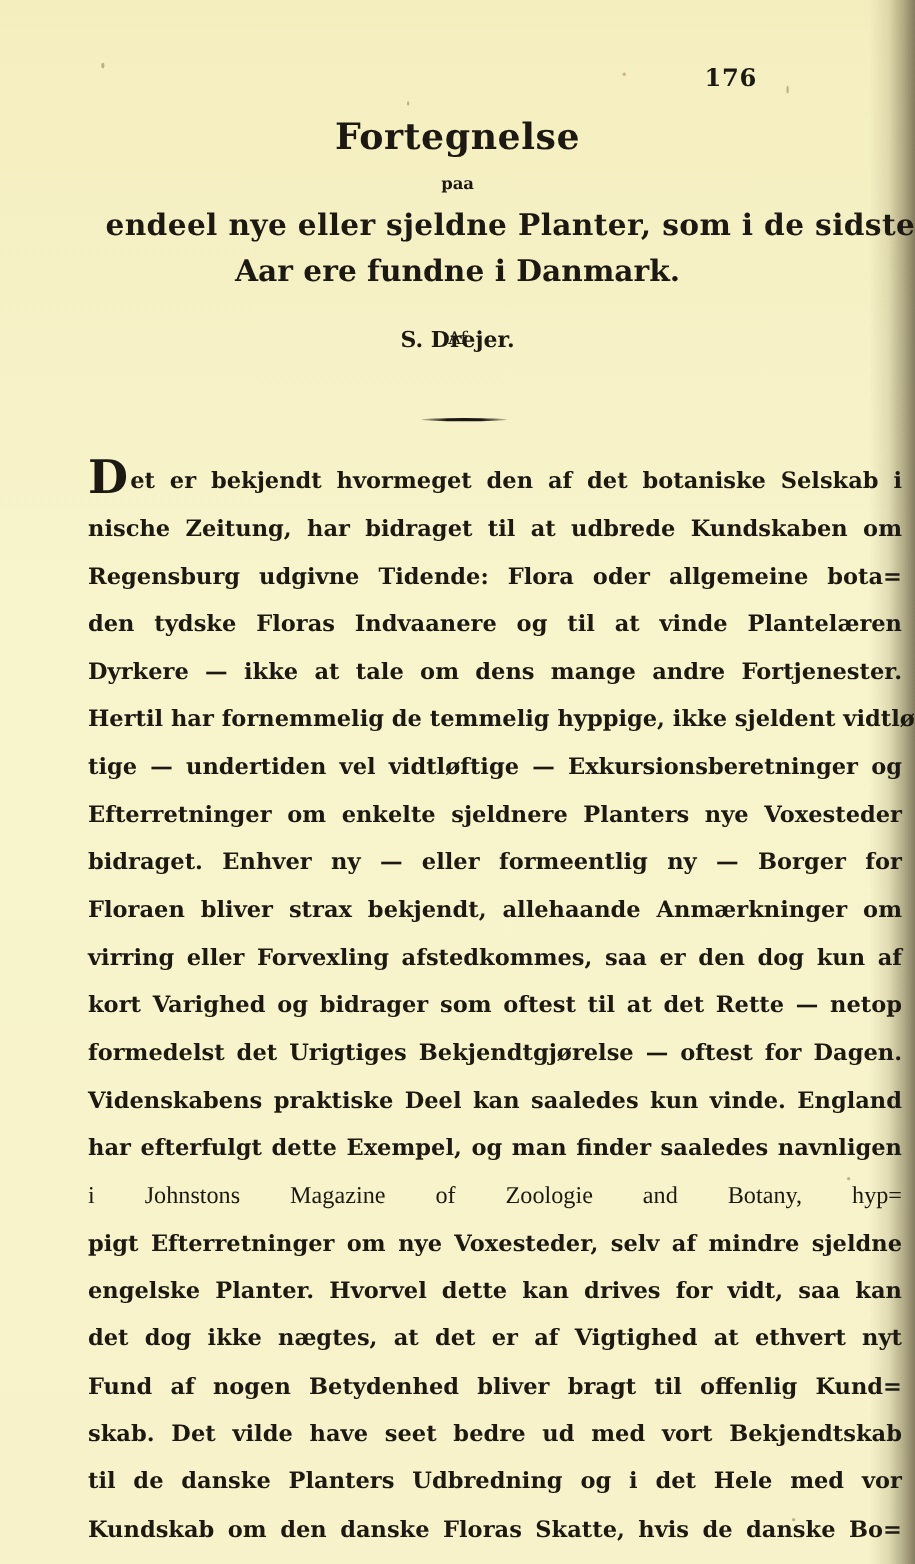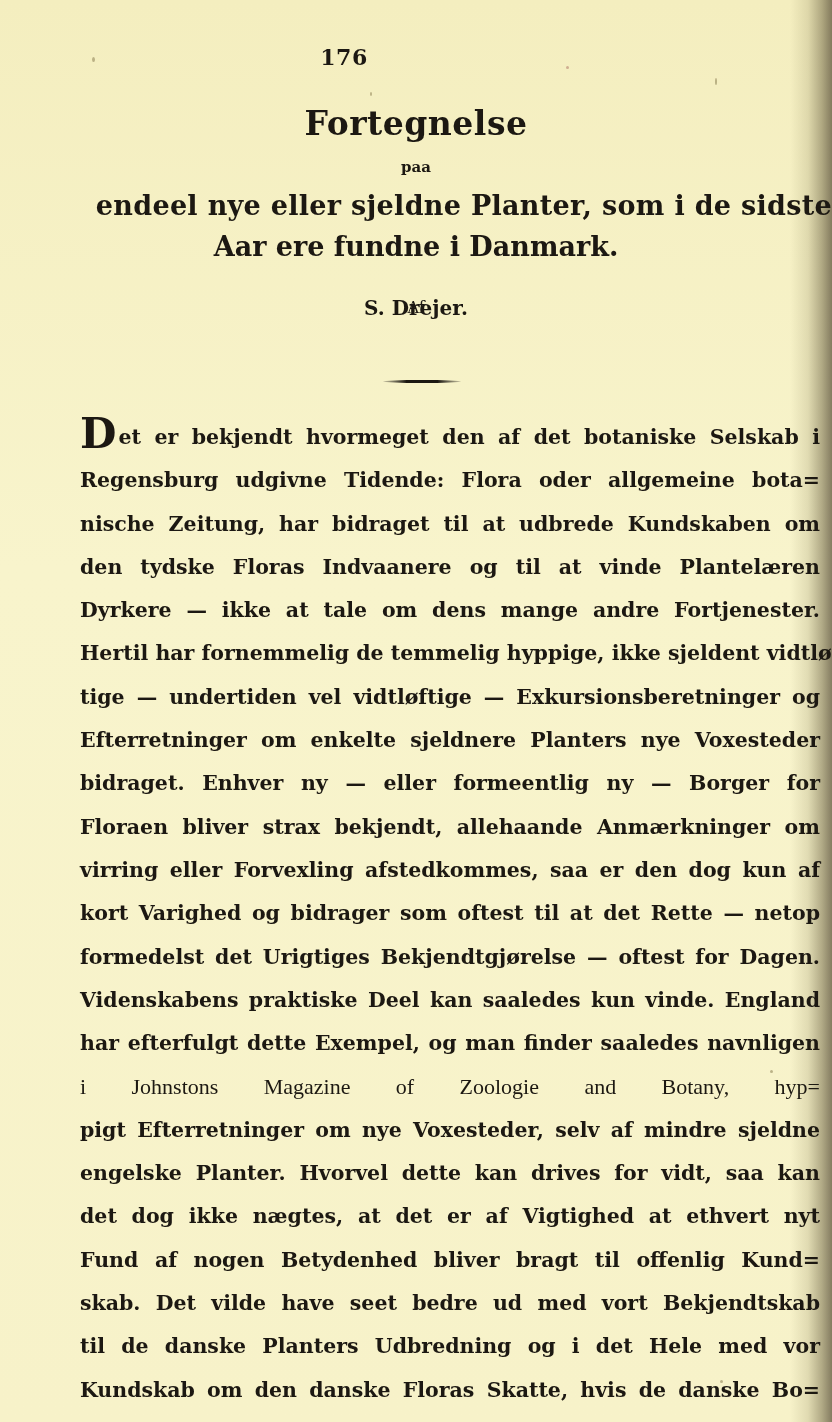--- a/index.html
+++ b/index.html
@@ -10,21 +10,21 @@
       font-family: "DejaVu Serif", serif;
       color: #1c1812;
     }
     .page {
       position: absolute; left: 0; top: 0; width: 832px; height: 1422px;
       background:
         linear-gradient(to right, rgba(0,0,0,0) 0px, rgba(0,0,0,0) 790px, rgba(120,110,70,0.18) 808px, rgba(90,80,50,0.45) 822px, rgba(70,60,40,0.65) 832px),
         linear-gradient(to bottom, #f4eebf 0%, #f8f4cc 40%, #f7f2c9 100%);
     }
     .page-number {
-      position: absolute; top: 44px; left: 0; width: 688px; text-align: center;
+      position: absolute; top: 58px; left: 0; width: 688px; text-align: right;
       font-family: "DejaVu Serif", serif; font-weight: bold; font-size: 22px;
       letter-spacing: 0.5px;
     }
     .title {
       position: absolute; top: 104px; left: 0; width: 832px; text-align: center;
       font-family: "DejaVu Serif", serif; font-weight: bold; font-size: 33px;
       letter-spacing: 0.5px;
     }
     .paa {
       position: absolute; top: 158px; left: 0; width: 832px; text-align: center;
@@ -83,22 +83,22 @@
   <div class="subtitle1">endeel nye eller sjeldne Planter, som i de sidste</div>
   <div class="subtitle2">Aar ere fundne i Danmark.</div>
 
   <div class="af">Af</div>
   <div class="author">S. Drejer.</div>
 
   <div class="divider"></div>
 
   <div class="body-text">
     <div class="line first"><span class="dropcap">D</span><span>et er bekjendt hvormeget den af det botaniske Selskab i</span></div>
+    <div class="line">nische Zeitung, har bidraget til at udbrede Kundskaben om</div>
     <div class="line">Regensburg udgivne Tidende: Flora oder allgemeine bota=</div>
-    <div class="line">nische Zeitung, har bidraget til at udbrede Kundskaben om</div>
     <div class="line">den tydske Floras Indvaanere og til at vinde Plantelæren</div>
     <div class="line">Dyrkere — ikke at tale om dens mange andre Fortjenester.</div>
     <div class="line">Hertil har fornemmelig de temmelig hyppige, ikke sjeldent vidtløf=</div>
     <div class="line">tige — undertiden vel vidtløftige — Exkursionsberetninger og</div>
     <div class="line">Efterretninger om enkelte sjeldnere Planters nye Voxesteder</div>
     <div class="line">bidraget. Enhver ny — eller formeentlig ny — Borger for</div>
     <div class="line">Floraen bliver strax bekjendt, allehaande Anmærkninger om</div>
     <div class="line">virring eller Forvexling afstedkommes, saa er den dog kun af</div>
     <div class="line">kort Varighed og bidrager som oftest til at det Rette — netop</div>
     <div class="line">formedelst det Urigtiges Bekjendtgjørelse — oftest for Dagen.</div>

